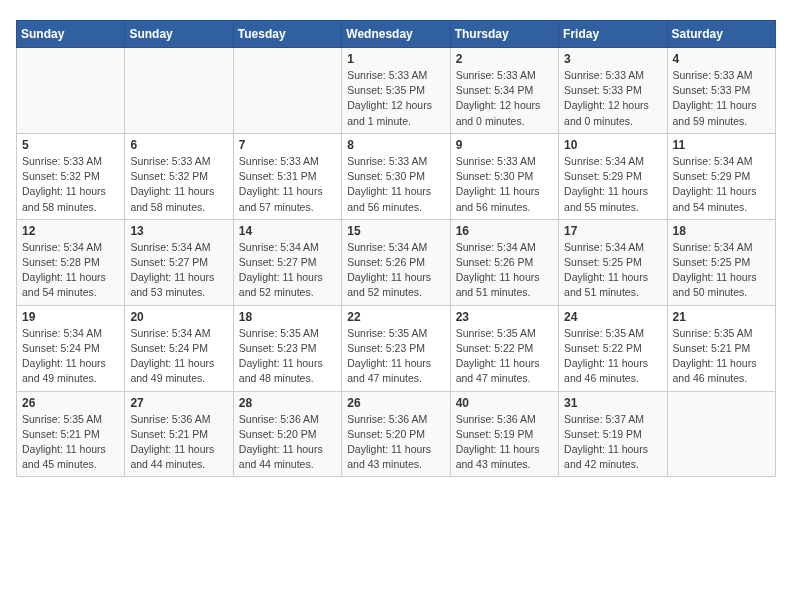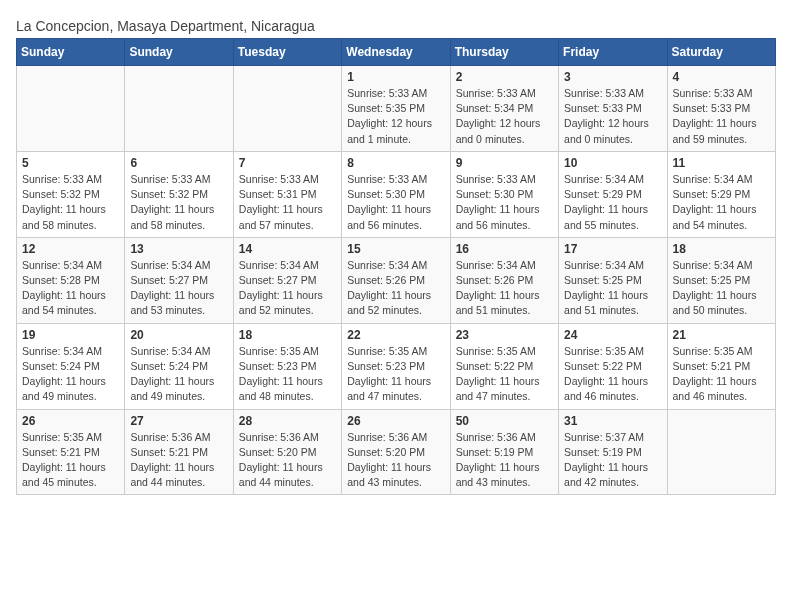--- a/index.html
+++ b/index.html
@@ -86,21 +86,20 @@
     }
     td.empty {
       background: #f5f5f5;
     }
   </style>
 </head>
 <body>
 
 <div class="header">
   <div class="title-section">
-    <div class="subtitle">La Concepcion, Masaya Department, Nicaragua</div>
   </div>
 </div>
 
 <table>
   <thead>
     <tr id="header-row">
         <th>Sunday</th>
         <th>Sunday</th>
         <th>Tuesday</th>
         <th>Wednesday</th>
@@ -232,21 +231,21 @@
         </td>
         <td>
           <span class="day-num">28</span>
           <div class="day-info">Sunrise: 5:36 AM<br>Sunset: 5:20 PM<br>Daylight: 11 hours<br>and 44 minutes.</div>
         </td>
         <td>
           <span class="day-num">26</span>
           <div class="day-info">Sunrise: 5:36 AM<br>Sunset: 5:20 PM<br>Daylight: 11 hours<br>and 43 minutes.</div>
         </td>
         <td>
-          <span class="day-num">50</span>
+          <span class="day-num">40</span>
           <div class="day-info">Sunrise: 5:36 AM<br>Sunset: 5:19 PM<br>Daylight: 11 hours<br>and 43 minutes.</div>
         </td>
         <td>
           <span class="day-num">31</span>
           <div class="day-info">Sunrise: 5:37 AM<br>Sunset: 5:19 PM<br>Daylight: 11 hours<br>and 42 minutes.</div>
         </td>
         <td class="empty"></td>
       </tr>
     </tbody>
 </table>

